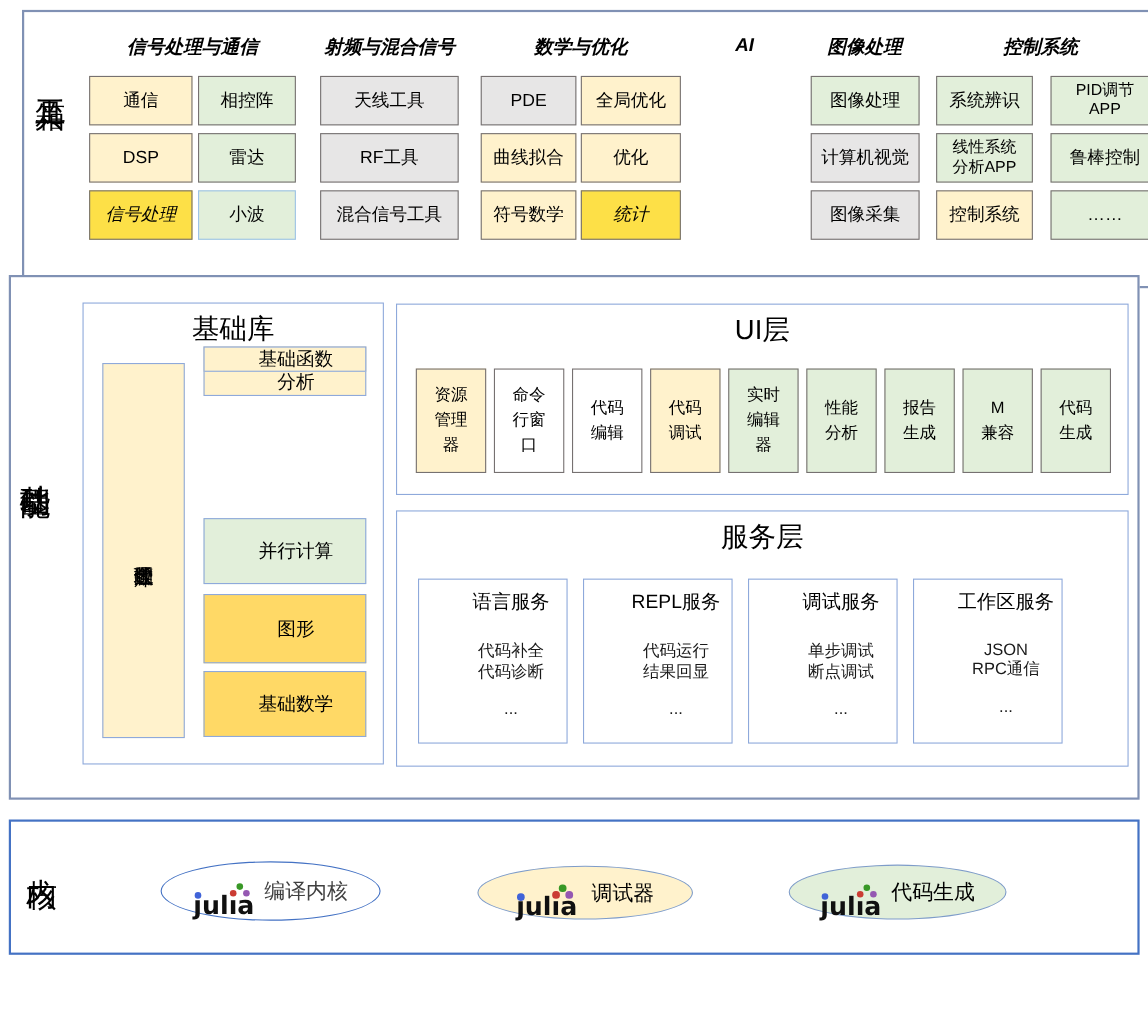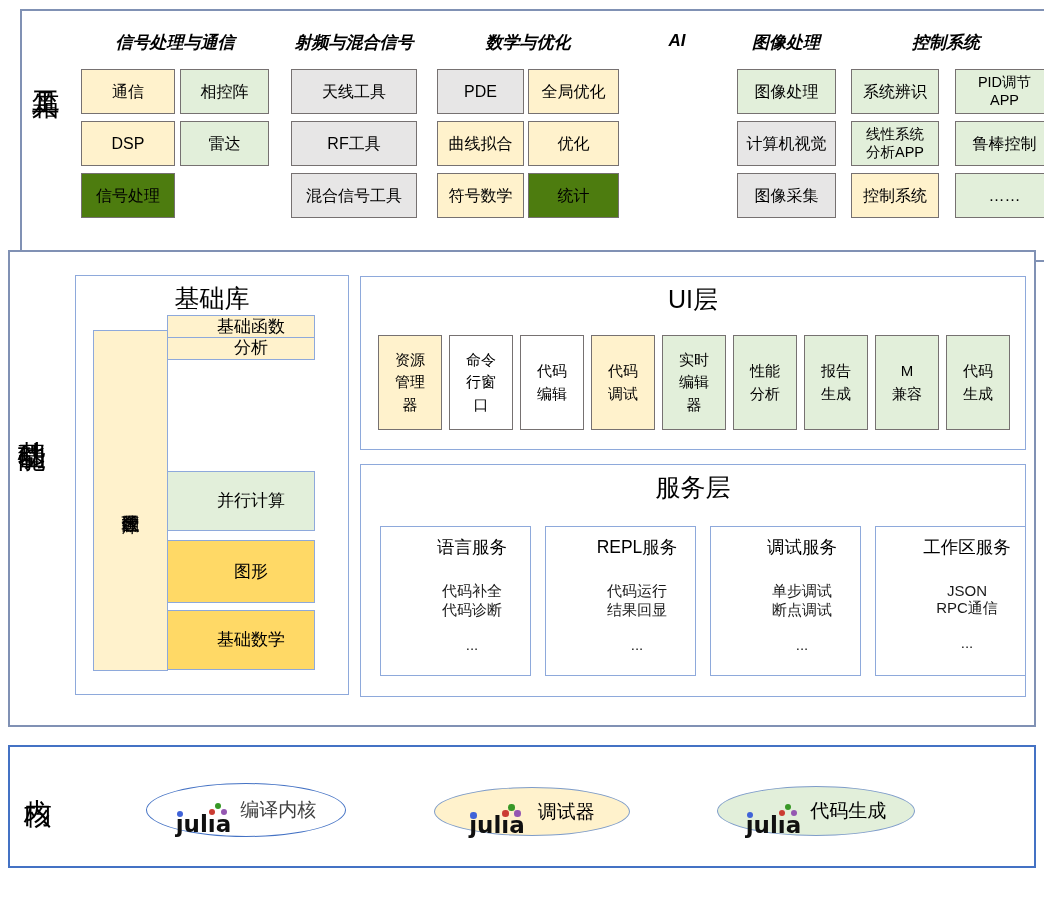--- a/index.html
+++ b/index.html
@@ -37,61 +37,61 @@
   .cell {
     height:45px; border:1.5px solid #767171; background:#fff;
     display:flex; align-items:center; justify-content:center;
     text-align:center; font-size:16px; line-height:1.2; white-space:pre-line;
   }
   .cell.small { font-size:14.5px; }
 
   [data-tone="cream"]      { background:#FFF2CC; border-color:#767171; }
   [data-tone="green"]      { background:#E2EFDA; border-color:#767171; }
   [data-tone="gray"]       { background:#E7E6E6; border-color:#767171; }
-  [data-tone="amber"]      { background:#4d7c0f; border-color:#767171; }
+  [data-tone="amber"]      { background:#fde047; border-color:#767171;font-style:italic; }
   [data-tone="green-blue"] { background:#E2EFDA; border-color:#9DC3E6; }
   [data-tone="white"]      { background:#FFFFFF; border-color:#595959; }
   [data-tone="cream-soft"] { background:#FFF2CC; border-color:#8EA9DB; }
   [data-tone="green-soft"] { background:#E2EFDA; border-color:#8EA9DB; }
   [data-tone="amber-gold"] { background:#FFD966; border-color:#D69D2B; }
 
   
   .fbox { position:absolute; border:1.5px solid #8EA9DB; background:#fff; }
   .baselib { left:65px;  top:23px;  width:274px; height:420px; }
   .uibox   { left:350px; top:24px;  width:666px; height:174px; }
   .svcbox  { left:350px; top:212px; width:666px; height:233px; }
   .fbox-title { text-align:center; font-size:25px; margin-top:6px; }
 
   .side-cell {
     position:absolute; left:17px; top:54px; width:75px; height:341px;
     border:1.5px solid #8EA9DB; background:#FFF2CC;
     writing-mode:vertical-rl; text-orientation:upright;
     display:flex; align-items:center; justify-content:center; font-size:18px;
   }
   .bl-item {
-    position:absolute; left:91px; width:148px; border:1.5px solid #8EA9DB;
+    position:absolute; left:109px; width:148px; border:1.5px solid #8EA9DB;
     display:flex; align-items:center; justify-content:center;
     text-align:center; font-size:17px; line-height:1.25; white-space:pre-line;padding-left:20px;
   }
   .bl-item:nth-of-type(1) { top:54px;  height:60px; }
   .bl-item:nth-of-type(2) { top:127px; height:60px; }
   .bl-item:nth-of-type(3) { top:195px; height:60px; }
   .bl-item:nth-of-type(4) { top:264px; height:63px; }
   .bl-item:nth-of-type(5) { top:334px; height:60px; }
 
   .ui-row { position:absolute; left:17px; top:58px; width:632px; display:flex; justify-content:space-between; }
   .ui-cell {
     width:64px; height:95px; border:1.5px solid #767171;
     display:flex; align-items:center; justify-content:center;
     text-align:center; font-size:15px; line-height:1.5; white-space:pre-line;
   }
 
   .svc-row { position:absolute; left:19px; top:61px; display:flex; gap:14px; }
   .svc-box {
-    width:151px; height:150px; border:1.5px solid #8EA9DB; background:#fff;
+    width:136px; height:150px; border:1.5px solid #8EA9DB; background:#fff;
     display:flex; flex-direction:column; align-items:center;padding-left:33px;
   }
   .svc-title { margin-top:8px; font-size:17.5px; }
   .svc-item  { font-size:15px; color:#1a1a1a; }
   .svc-item1 { margin-top:23px; }
   .svc-item2 { }
   .svc-dots  { margin-top:16px; }
 
   
   .ellipse {
@@ -128,20 +128,21 @@
     <div class="tb-header" style="left:655px">AI</div>
     <div class="tb-header" style="left:764px">图像处理</div>
     <div class="tb-header" style="left:924px">控制系统</div>
 
     <div class="tb-group g1">
       <div class="cell" data-tone="cream">通信</div>
       <div class="cell" data-tone="green">相控阵</div>
       <div class="cell" data-tone="cream">DSP</div>
       <div class="cell" data-tone="green">雷达</div>
       <div class="cell" data-tone="amber">信号处理</div>
+      <div class="cell" data-tone="green-blue">小波</div>
     </div>
 
     <div class="tb-group g2">
       <div class="cell" data-tone="gray">天线工具</div>
       <div class="cell" data-tone="gray">RF工具</div>
       <div class="cell" data-tone="gray">混合信号工具</div>
     </div>
 
     <div class="tb-group g3">
       <div class="cell" data-tone="gray">PDE</div>

